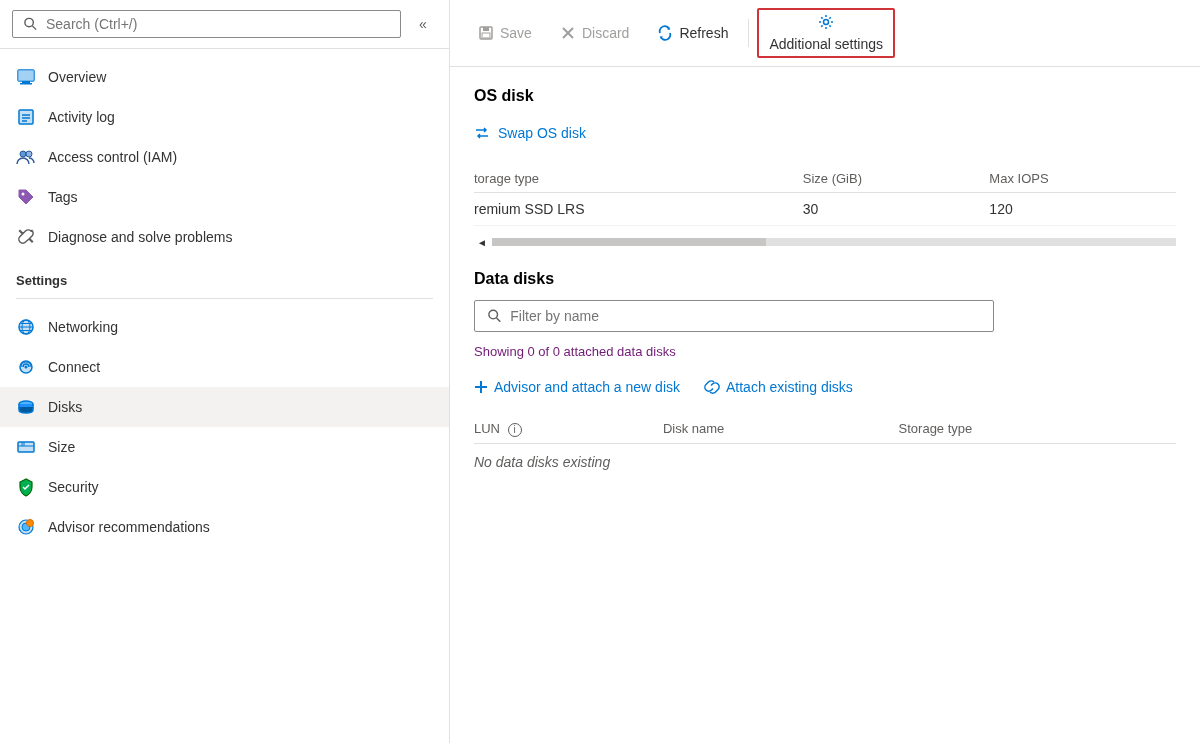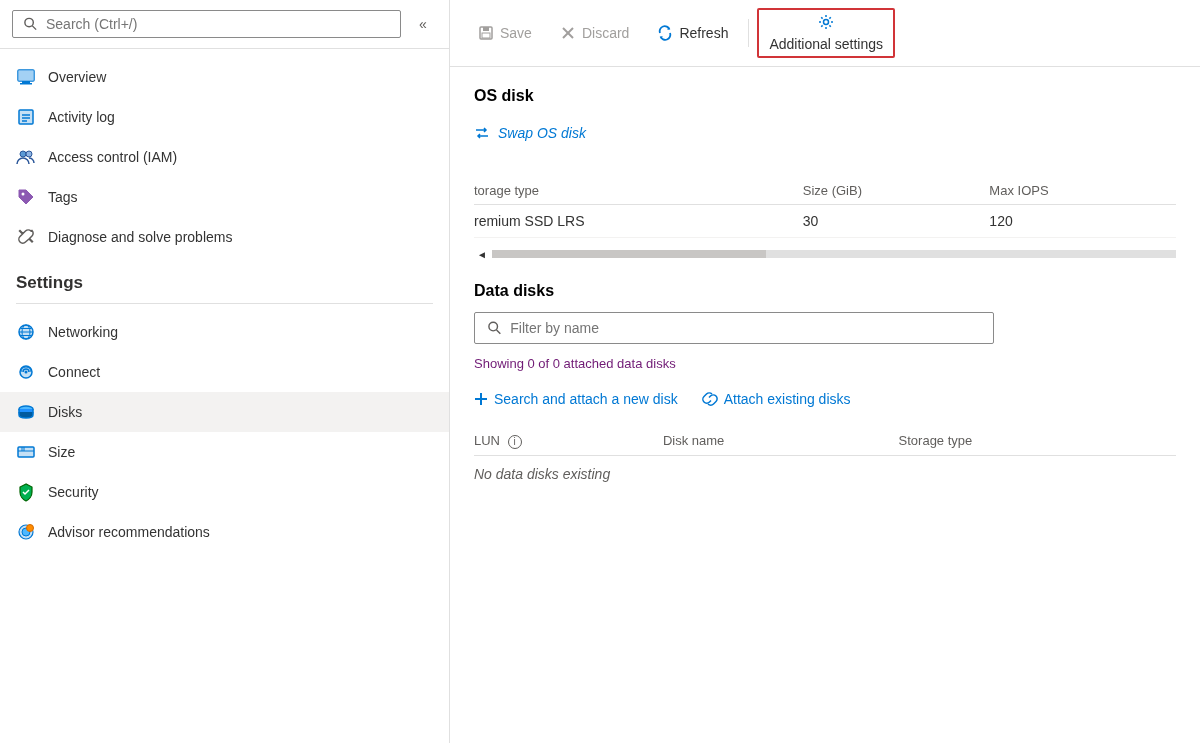--- a/index.html
+++ b/index.html
@@ -73,21 +73,21 @@
       width: 20px;
       height: 20px;
       display: flex;
       align-items: center;
       justify-content: center;
       flex-shrink: 0;
     }
     .nav-label { font-size: 14px; color: #333; }
     .section-header {
       padding: 16px 16px 6px 16px;
-      font-size: 17px;
+      font-size: 13px;
       font-weight: 600;
       color: #323130;
     }
     .section-divider {
       border: none;
       border-top: 1px solid #e0e0e0;
       margin: 4px 16px 8px 16px;
     }
 
     
@@ -147,23 +147,22 @@
       margin-bottom: 16px;
     }
 
     .swap-btn {
       display: flex;
       align-items: center;
       gap: 8px;
       color: #0078d4;
       cursor: pointer;
       font-size: 14px;
-      margin-bottom: 32px;
+      margin-bottom: 20px;
       padding: 4px 0;
-      font-style: italic;
     }
 
     .disk-table {
       width: 100%;
       border-collapse: collapse;
       margin-bottom: 8px;
     }
     .disk-table th {
       text-align: left;
       font-weight: 400;
@@ -513,21 +512,21 @@
       </div>
 
       <div class="showing-text">Showing 0 of 0 attached data disks</div>
 
       <div class="action-btns">
         <div class="action-link">
           <svg width="14" height="14" viewBox="0 0 14 14" fill="none">
             <line x1="7" y1="1" x2="7" y2="13" stroke="#0078d4" stroke-width="2"></line>
             <line x1="1" y1="7" x2="13" y2="7" stroke="#0078d4" stroke-width="2"></line>
           </svg>
-          <span>Search and attach a new disk</span>
+          <span>Advisor and attach a new disk</span>
         </div>
         <div class="action-link">
           <svg width="16" height="16" viewBox="0 0 16 16" fill="none">
             <path d="M10 3c-1.5-1.5-4-1.5-5.5 0L2 5.5C0.5 7 0.5 9.5 2 11s4 1.5 5.5 0L9 9.5" stroke="#0078d4" stroke-width="1.5" fill="none"></path>
             <path d="M6 13c1.5 1.5 4 1.5 5.5 0L14 10.5c1.5-1.5 1.5-4 0-5.5s-4-1.5-5.5 0L7 6.5" stroke="#0078d4" stroke-width="1.5" fill="none"></path>
           </svg>
           <span>Attach existing disks</span>
         </div>
       </div>
 

